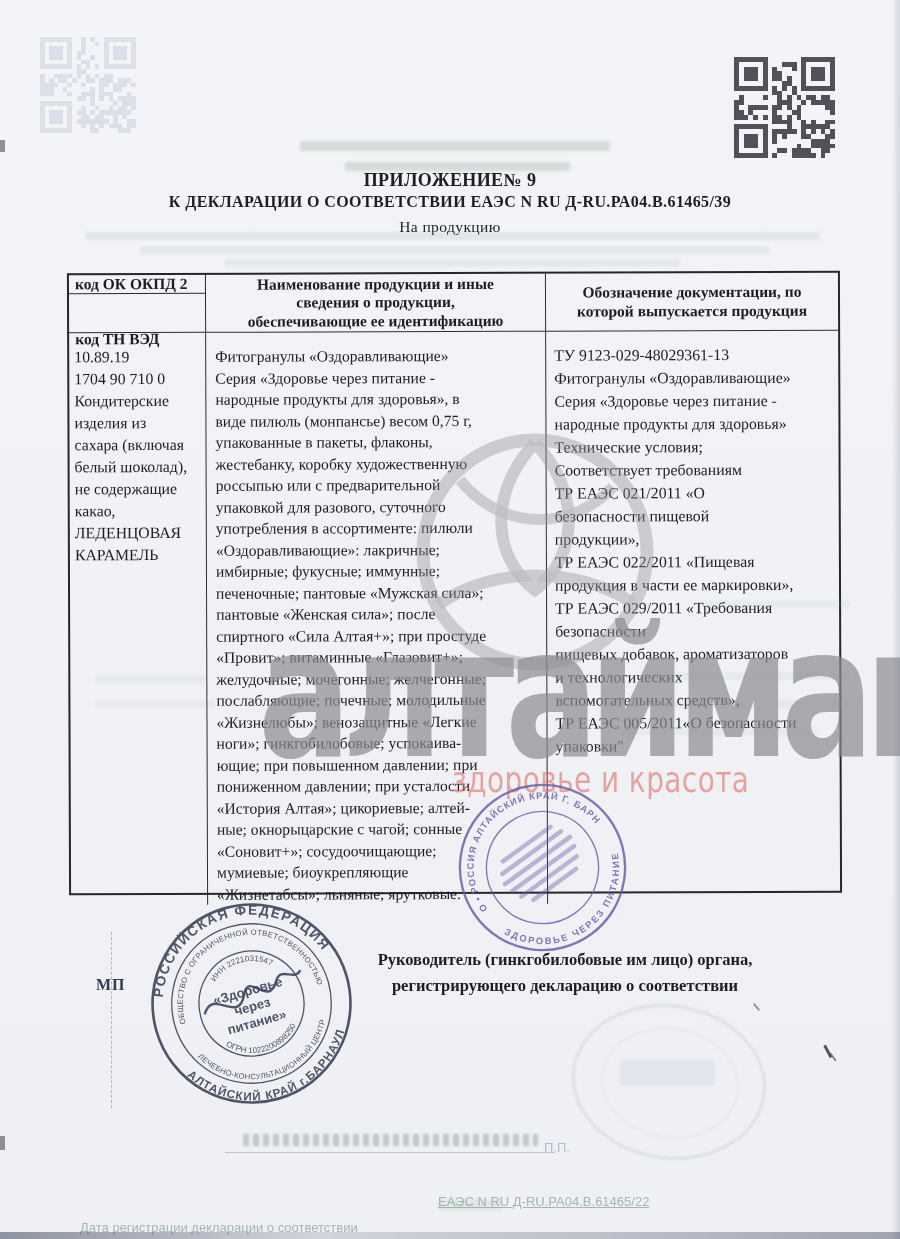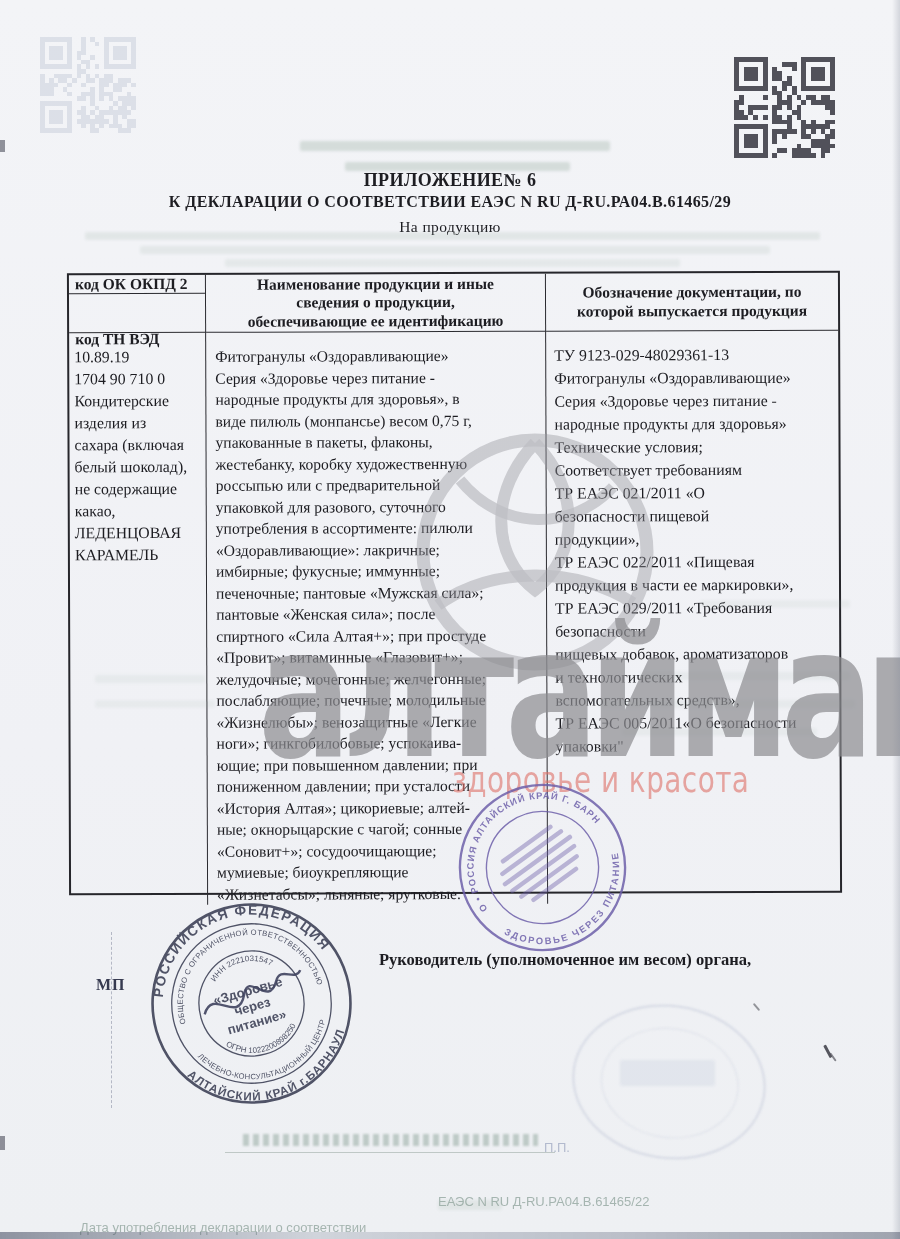--- a/index.html
+++ b/index.html
@@ -333,22 +333,22 @@
         <path d="M14,0h7v7h-7z M15,1v5h5v-5z" fill-rule="evenodd"></path>
         <rect x="16" y="2" width="3" height="3"></rect>
         <path d="M0,14h7v7h-7z M1,15v5h5v-5z" fill-rule="evenodd"></path>
         <rect x="2" y="16" width="3" height="3"></rect>
       </svg>
   </div>
 
   <div class="abs smudge" style="left:300px;top:141px;width:310px;height:10px;"></div>
   <div class="abs smudge" style="left:345px;top:162px;width:225px;height:9px;"></div>
 
-  <div class="abs title t1">ПРИЛОЖЕНИЕ№ 6</div>
-  <div class="abs title t2">К ДЕКЛАРАЦИИ О СООТВЕТСТВИИ ЕАЭС N RU Д-RU.РА04.В.61465/29</div>
+  <div class="abs title t1">ПРИЛОЖЕНИЕ№ 9</div>
+  <div class="abs title t2">К ДЕКЛАРАЦИИ О СООТВЕТСТВИИ ЕАЭС N RU Д-RU.РА04.В.61465/39</div>
   <div class="abs title t3">На продукцию</div>
 
   <div class="abs smudge" style="left:85px;top:232px;width:735px;height:8px;opacity:.55;"></div>
   <div class="abs smudge" style="left:140px;top:246px;width:630px;height:8px;opacity:.5;"></div>
   <div class="abs smudge" style="left:225px;top:259px;width:455px;height:8px;opacity:.45;"></div>
 
   <div class="abs tbl">
     <div class="cell c1hdr">
       <div>код ОК ОКПД 2</div>
       <div>код ТН ВЭД</div>
@@ -451,21 +451,22 @@
         <rect x="46" y="78" width="86" height="4.5" rx="2"></rect>
         <rect x="48" y="88" width="82" height="4.5" rx="2"></rect>
         <rect x="52" y="98" width="74" height="4.5" rx="2"></rect>
         <rect x="60" y="108" width="58" height="4.5" rx="2"></rect>
       </g>
     </g>
   </svg>
 
   <div class="abs mp">МП</div>
   <div class="abs sig">
-    <div>Руководитель (уполномоченное им весом) органа,</div>
+    <div>Руководитель (гинкгобилобовые им лицо) органа,</div>
+    <div>регистрирующего декларацию о соответствии</div>
   </div>
 
   <svg class="abs stamp-round" width="207" height="207" viewBox="0 0 205 205">
     <defs>
       <path id="rs-ot" d="M 14.5,102.5 A 88,88 0 0 1 190.5,102.5"></path>
       <path id="rs-ob" d="M 6.5,102.5 A 96,96 0 0 0 198.5,102.5"></path>
       <path id="rs-mt" d="M 34.5,102.5 A 68,68 0 0 1 170.5,102.5"></path>
       <path id="rs-mb" d="M 27.5,102.5 A 75,75 0 0 0 177.5,102.5"></path>
       <path id="rs-it" d="M 60.5,102.5 A 42,42 0 0 1 144.5,102.5"></path>
       <path id="rs-ib" d="M 53.5,102.5 A 49,49 0 0 0 151.5,102.5"></path>
@@ -500,19 +501,19 @@
 
   <div class="abs ghost-ellipse" style="left:572px;top:1005px;width:190px;height:150px;transform:rotate(8deg);">
     <div class="inner"></div>
   </div>
   <div class="abs smudge blue" style="left:620px;top:1060px;width:95px;height:26px;opacity:.5;"></div>
   <div class="abs ghost-text" style="left:544px;top:1118px;color:rgba(130,142,175,.55);">П.П.</div>
 
   <div class="abs stripes" style="left:243px;top:1134px;width:295px;height:12px;"></div>
   <div class="abs" style="left:225px;top:1152px;width:330px;height:1px;background:rgba(120,140,130,.4);"></div>
 
-  <div class="abs ghost-text" style="left:438px;top:1172px;">ЕАЭС N RU Д-RU.РА04.В.61465/22</div>
-  <div class="abs ghost-text" style="left:80px;top:1198px;">Дата употребления декларации о соответствии</div>
+  <div class="abs ghost-text" style="left:438px;top:1172px;text-decoration:underline;">ЕАЭС N RU Д-RU.РА04.В.61465/22</div>
+  <div class="abs ghost-text" style="left:80px;top:1198px;">Дата регистрации декларации о соответствии</div>
   <div class="abs smudge" style="left:438px;top:1200px;width:64px;height:10px;opacity:.5;"></div>
 
   <div class="abs edge-right"></div>
   <div class="abs edge-bottom"></div>
 </div>
 
 </body></html>

